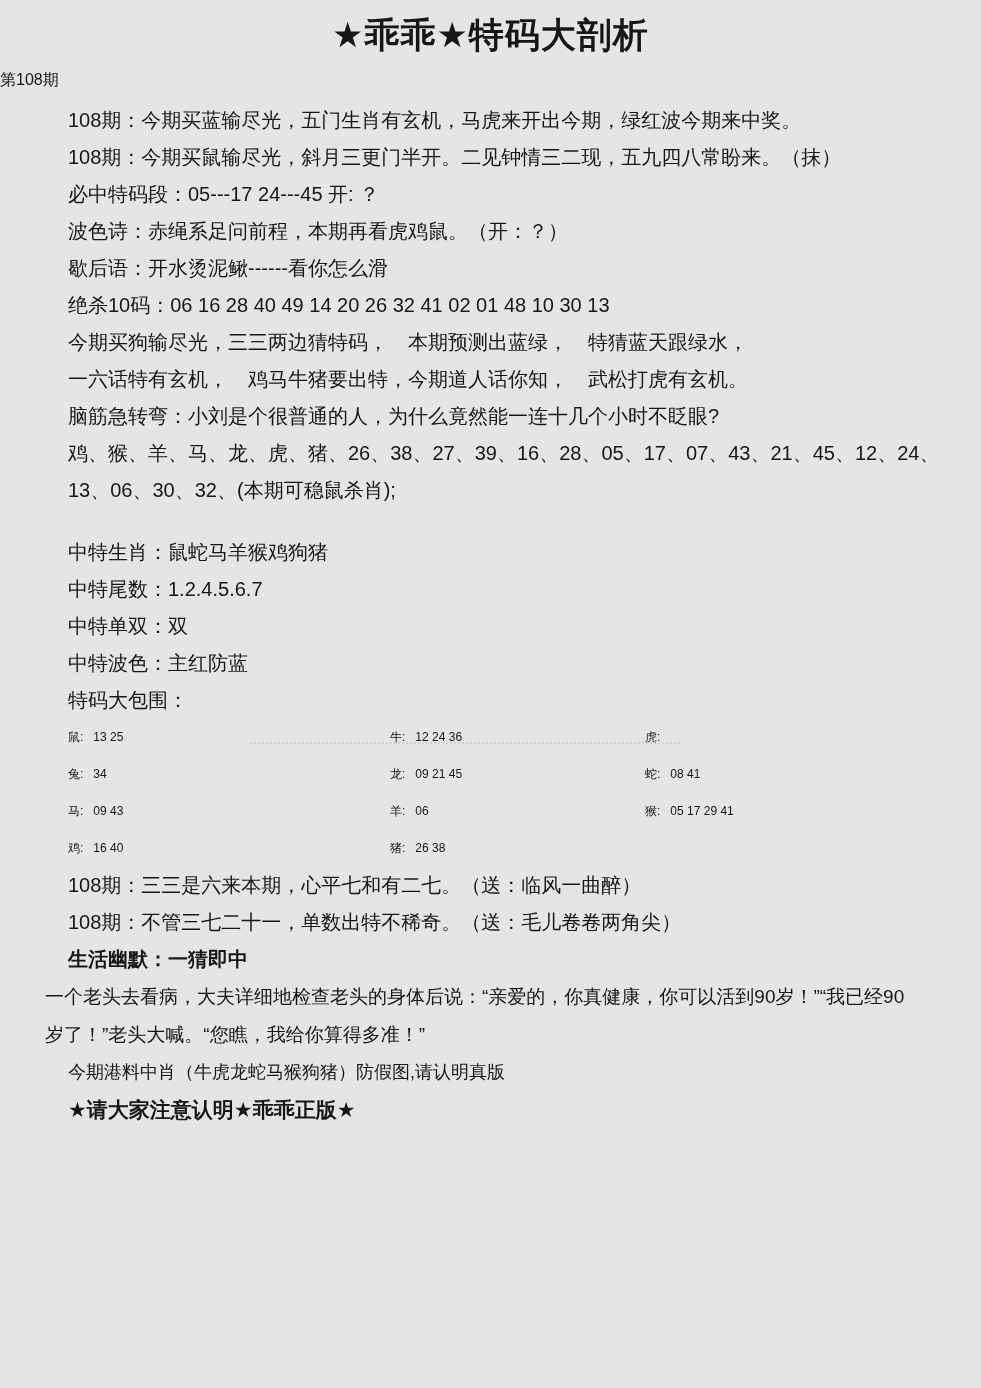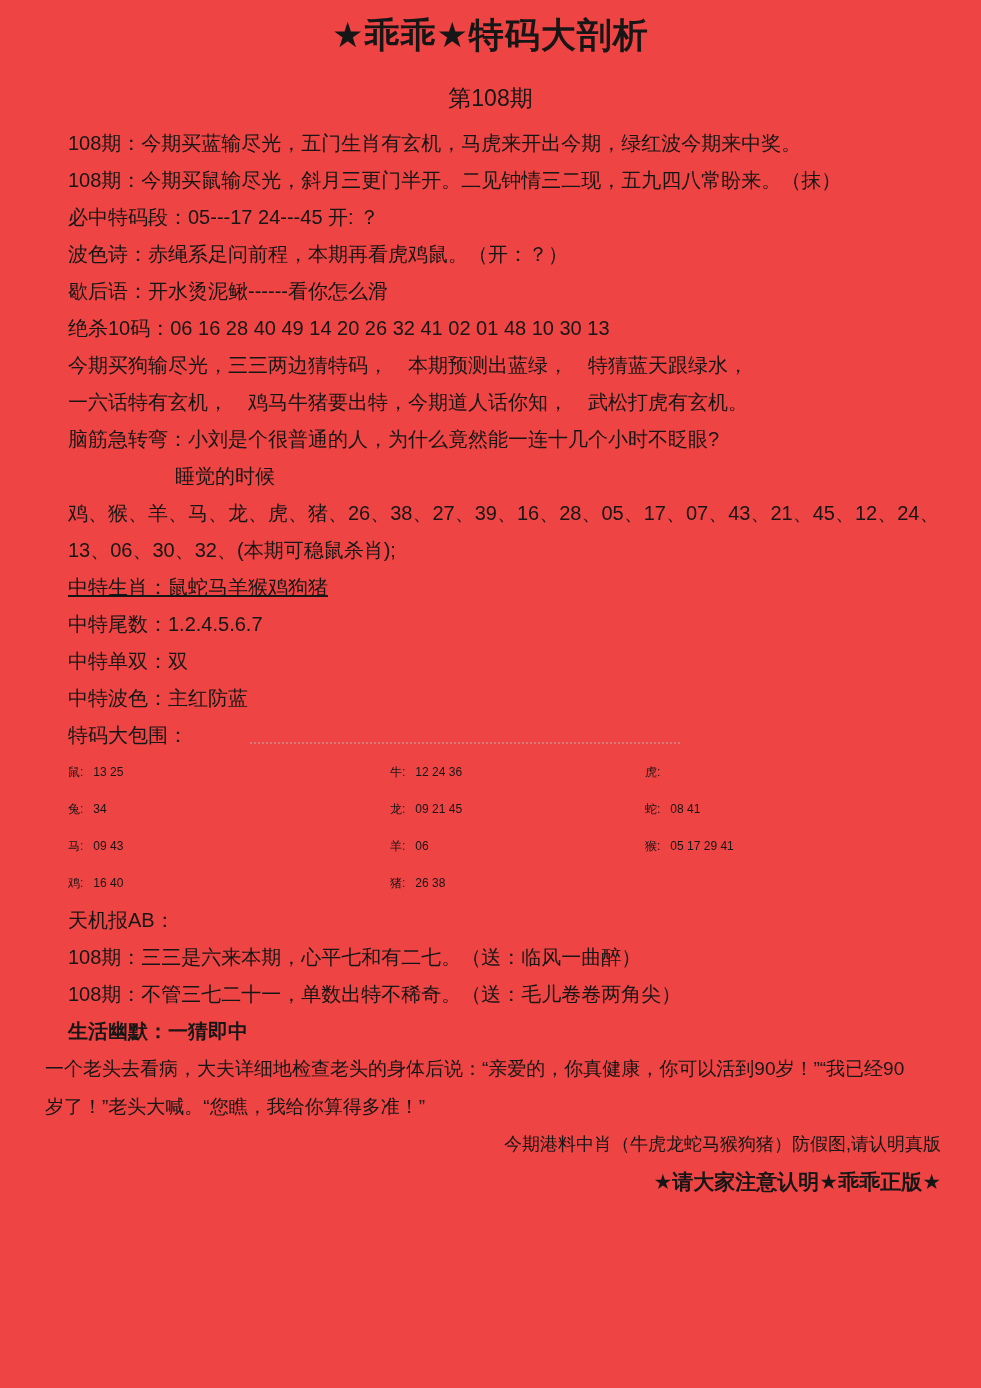--- a/index.html
+++ b/index.html
@@ -1,53 +1,52 @@
 <!DOCTYPE html>
 <html><head>
 <meta charset="utf-8">
 <style>
   html,body{margin:0;padding:0;}
   .page{
     position:relative;
     width:981px;height:1388px;
-    background:#ef4444;
+    background:#e5e5e5;
     color:#161616;
     font-family:"Liberation Sans","DejaVu Sans",sans-serif;
     overflow:hidden;
   }
   .title{
     text-align:center;
     font-size:35px;
     font-weight:bold;
     padding-top:12px;
     letter-spacing:1px;
   }
   .issue{
-    text-align:center;
-    font-size:23px;
-    margin-top:24px;
+    font-size:16px;
+    margin-top:11px;
   }
   .body{
     padding:11px 40px 0 68px;
   }
   .line{
     font-size:20px;
     line-height:37px;
     white-space:nowrap;
   }
   .indent{padding-left:107px;}
-  .gap-top{margin-top:0;text-decoration:underline;}
+  .gap-top{margin-top:25px;}
   .bold{font-weight:bold;}
   .joke{
     font-size:19px;
     margin-left:-23px;
     white-space:normal;
     line-height:38px;
   }
-  .center{text-align:right;white-space:normal;}
+  .center{text-align:left;white-space:normal;}
   .small{font-size:18px;}
   .footer-bold{font-weight:bold;font-size:21px;}
   .zodiac-table{
     display:grid;
     grid-template-columns:322px 255px auto;
   }
   .zodiac-cell{
     font-size:12px;
     line-height:37px;
     white-space:nowrap;
@@ -71,21 +70,20 @@
   <div class="body">
     <div class="line">108期：今期买蓝输尽光，五门生肖有玄机，马虎来开出今期，绿红波今期来中奖。</div>
     <div class="line">108期：今期买鼠输尽光，斜月三更门半开。二见钟情三二现，五九四八常盼来。（抹）</div>
     <div class="line">必中特码段：05---17 24---45 开: ？</div>
     <div class="line">波色诗：赤绳系足问前程，本期再看虎鸡鼠。（开：？）</div>
     <div class="line">歇后语：开水烫泥鳅------看你怎么滑</div>
     <div class="line">绝杀10码：06 16 28 40 49 14 20 26 32 41 02 01 48 10 30 13</div>
     <div class="line">今期买狗输尽光，三三两边猜特码，　本期预测出蓝绿，　特猜蓝天跟绿水，</div>
     <div class="line">一六话特有玄机，　鸡马牛猪要出特，今期道人话你知，　武松打虎有玄机。</div>
     <div class="line">脑筋急转弯：小刘是个很普通的人，为什么竟然能一连十几个小时不眨眼?</div>
-    <div class="line indent">睡觉的时候</div>
     <div class="line">鸡、猴、羊、马、龙、虎、猪、26、38、27、39、16、28、05、17、07、43、21、45、12、24、</div>
     <div class="line">13、06、30、32、(本期可稳鼠杀肖);</div>
     <div class="line gap-top">中特生肖：鼠蛇马羊猴鸡狗猪</div>
     <div class="line">中特尾数：1.2.4.5.6.7</div>
     <div class="line">中特单双：双</div>
     <div class="line">中特波色：主红防蓝</div>
     <div class="line">特码大包围：</div>
 
     <div class="zodiac-table">
       <div class="zodiac-cell"><span>鼠:</span><span class="nums">13 25</span></div>
@@ -94,21 +92,20 @@
       <div class="zodiac-cell"><span>兔:</span><span class="nums">34</span></div>
       <div class="zodiac-cell"><span>龙:</span><span class="nums">09 21 45</span></div>
       <div class="zodiac-cell"><span>蛇:</span><span class="nums">08 41</span></div>
       <div class="zodiac-cell"><span>马:</span><span class="nums">09 43</span></div>
       <div class="zodiac-cell"><span>羊:</span><span class="nums">06</span></div>
       <div class="zodiac-cell"><span>猴:</span><span class="nums">05 17 29 41</span></div>
       <div class="zodiac-cell"><span>鸡:</span><span class="nums">16 40</span></div>
       <div class="zodiac-cell"><span>猪:</span><span class="nums">26 38</span></div>
     </div>
 
-    <div class="line">天机报AB：</div>
     <div class="line">108期：三三是六来本期，心平七和有二七。（送：临风一曲醉）</div>
     <div class="line">108期：不管三七二十一，单数出特不稀奇。（送：毛儿卷卷两角尖）</div>
     <div class="line bold">生活幽默：一猜即中</div>
     <div class="line joke">一个老头去看病，大夫详细地检查老头的身体后说：“亲爱的，你真健康，你可以活到90岁！”“我已经90</div>
     <div class="line joke">岁了！”老头大喊。“您瞧，我给你算得多准！”</div>
     <div class="line center small">今期港料中肖（牛虎龙蛇马猴狗猪）防假图,请认明真版</div>
     <div class="line center footer-bold">★请大家注意认明★乖乖正版★</div>
   </div>
 
   <div class="smudge"></div>

